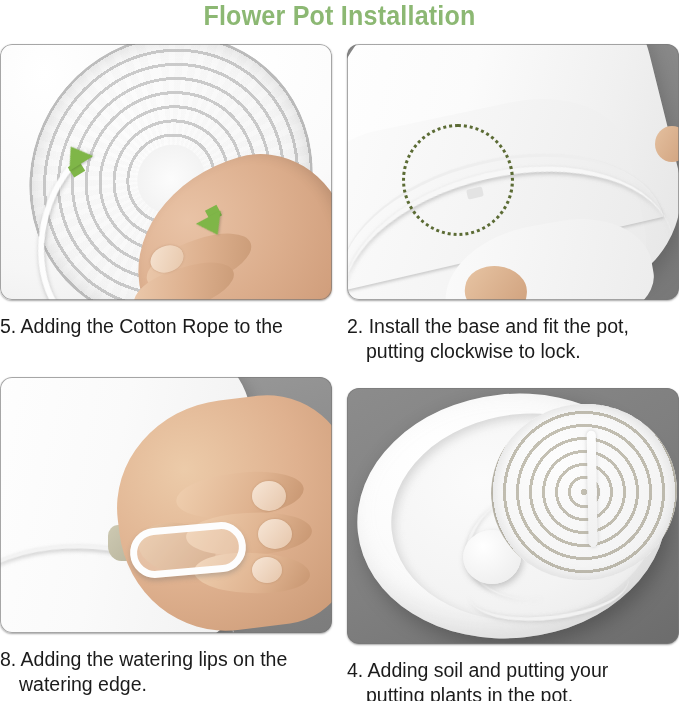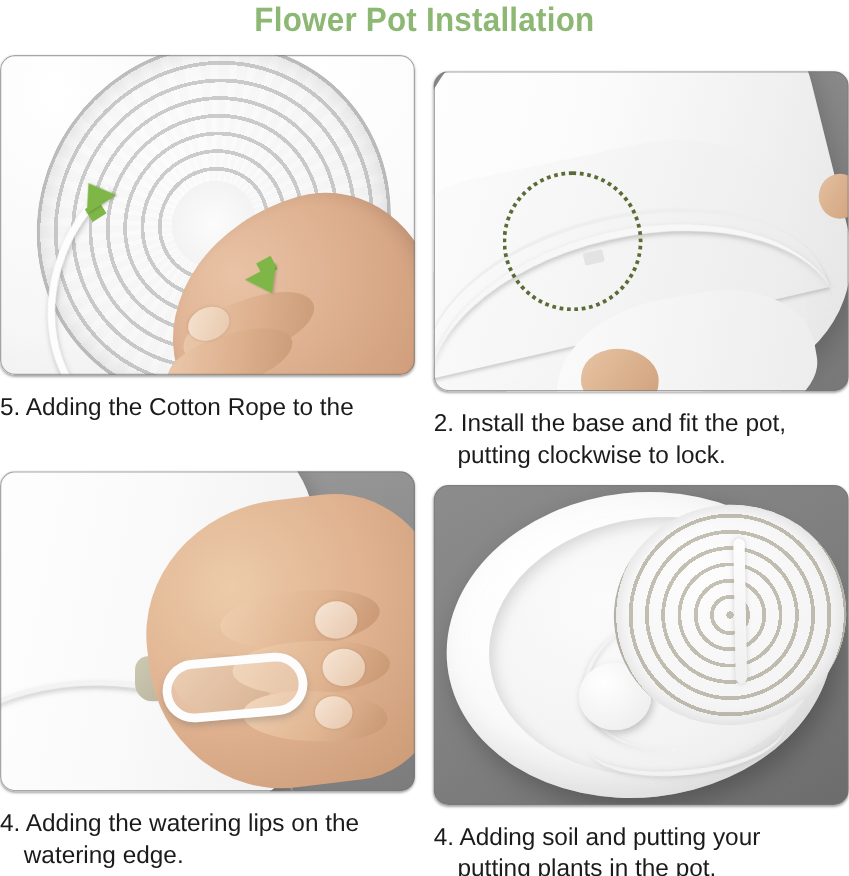--- a/index.html
+++ b/index.html
@@ -25,21 +25,21 @@
     transform-origin:50% 50%;
     white-space:nowrap;
   }
 
   
   .grid{
     position:absolute;left:0;top:36px;width:679px;height:665px;
   }
   .cell{position:absolute;width:332px;}
   .cell.c1{left:0;top:8px;}
-  .cell.c2{left:347px;top:21px;}
+  .cell.c2{left:347px;top:8px;}
   .cell.c3{left:0;top:341px;}
   .cell.c4{left:347px;top:352px;}
 
   .panel{
     position:relative;
     width:332px;height:256px;
     border-radius:12px;
     overflow:hidden;
     background:#7a7a7a;
     box-shadow:0 1px 2px rgba(0,0,0,.35);
@@ -401,21 +401,21 @@
         <div class="fg g1"></div>
         <div class="fg g2"></div>
         <div class="fg g3"></div>
         <div class="nl n1"></div>
         <div class="nl n2"></div>
         <div class="nl n3"></div>
         <div class="thumb3"></div>
         <div class="edge"></div>
       </div>
       <div class="caption">
-        <span class="ln">4. Adding the watering lips on the</span>
+        <span class="ln">8. Adding the watering lips on the</span>
         <span class="ln ln2">watering edge.</span>
       </div>
     </div>
 
     <div class="cell c4">
       <div class="panel p4">
         <div class="bowl"></div>
         <div class="inner"></div>
         <div class="chan"></div>
         <div class="chan2"></div>

